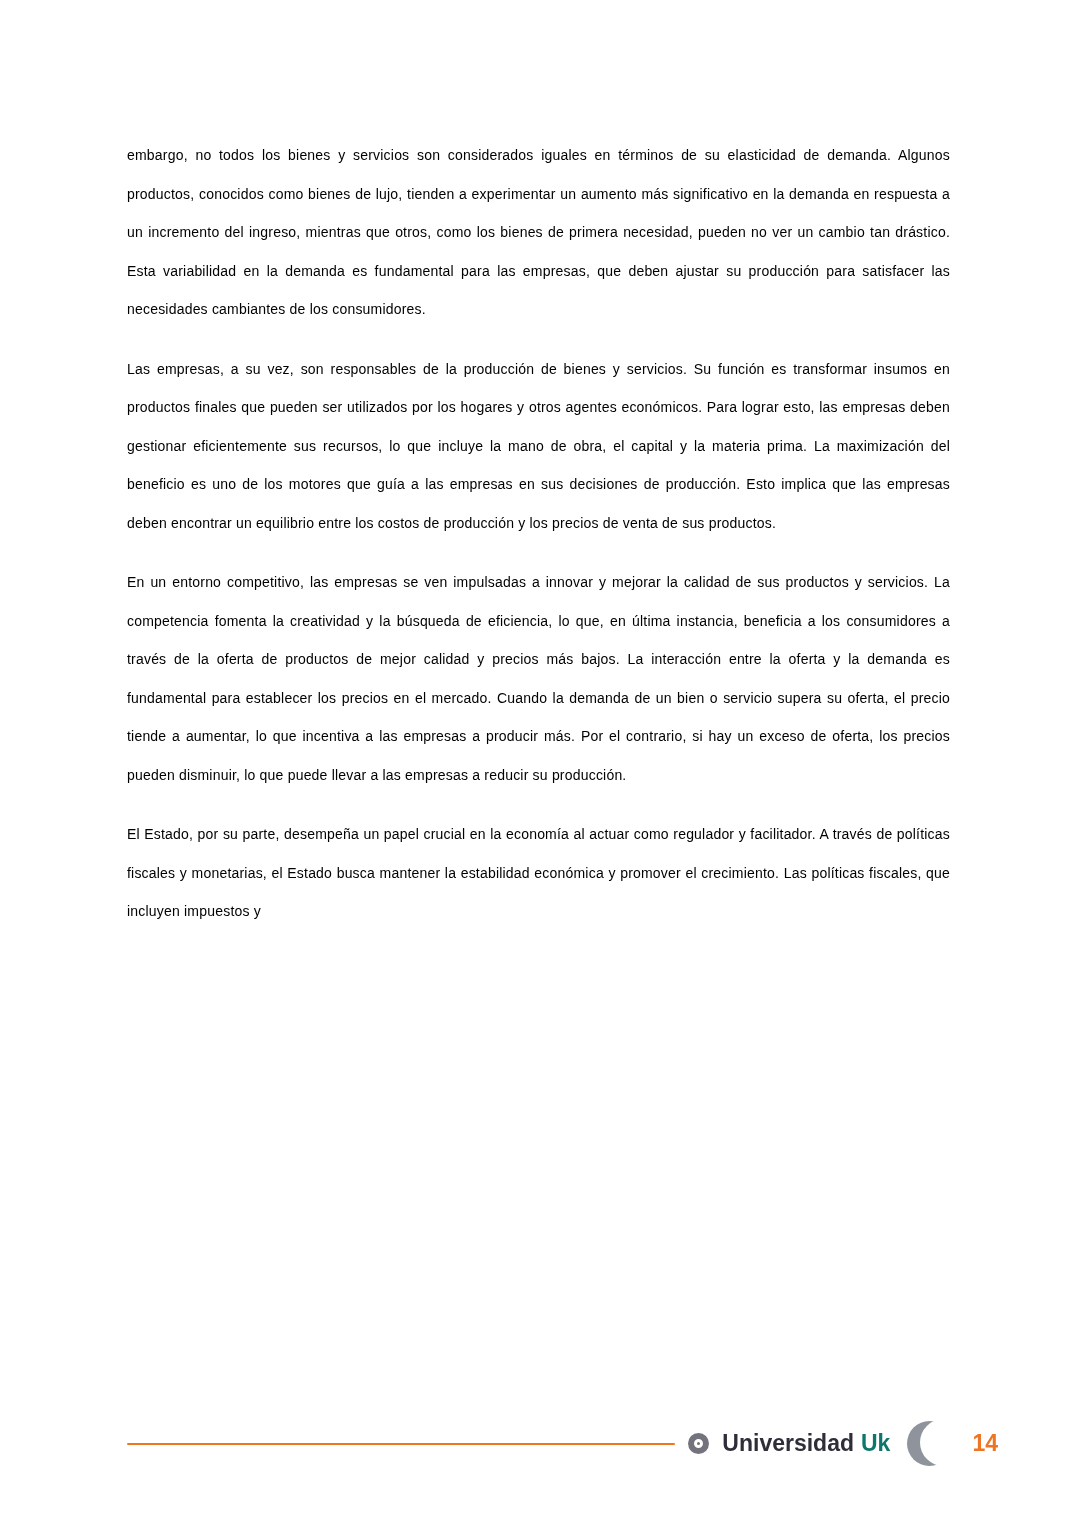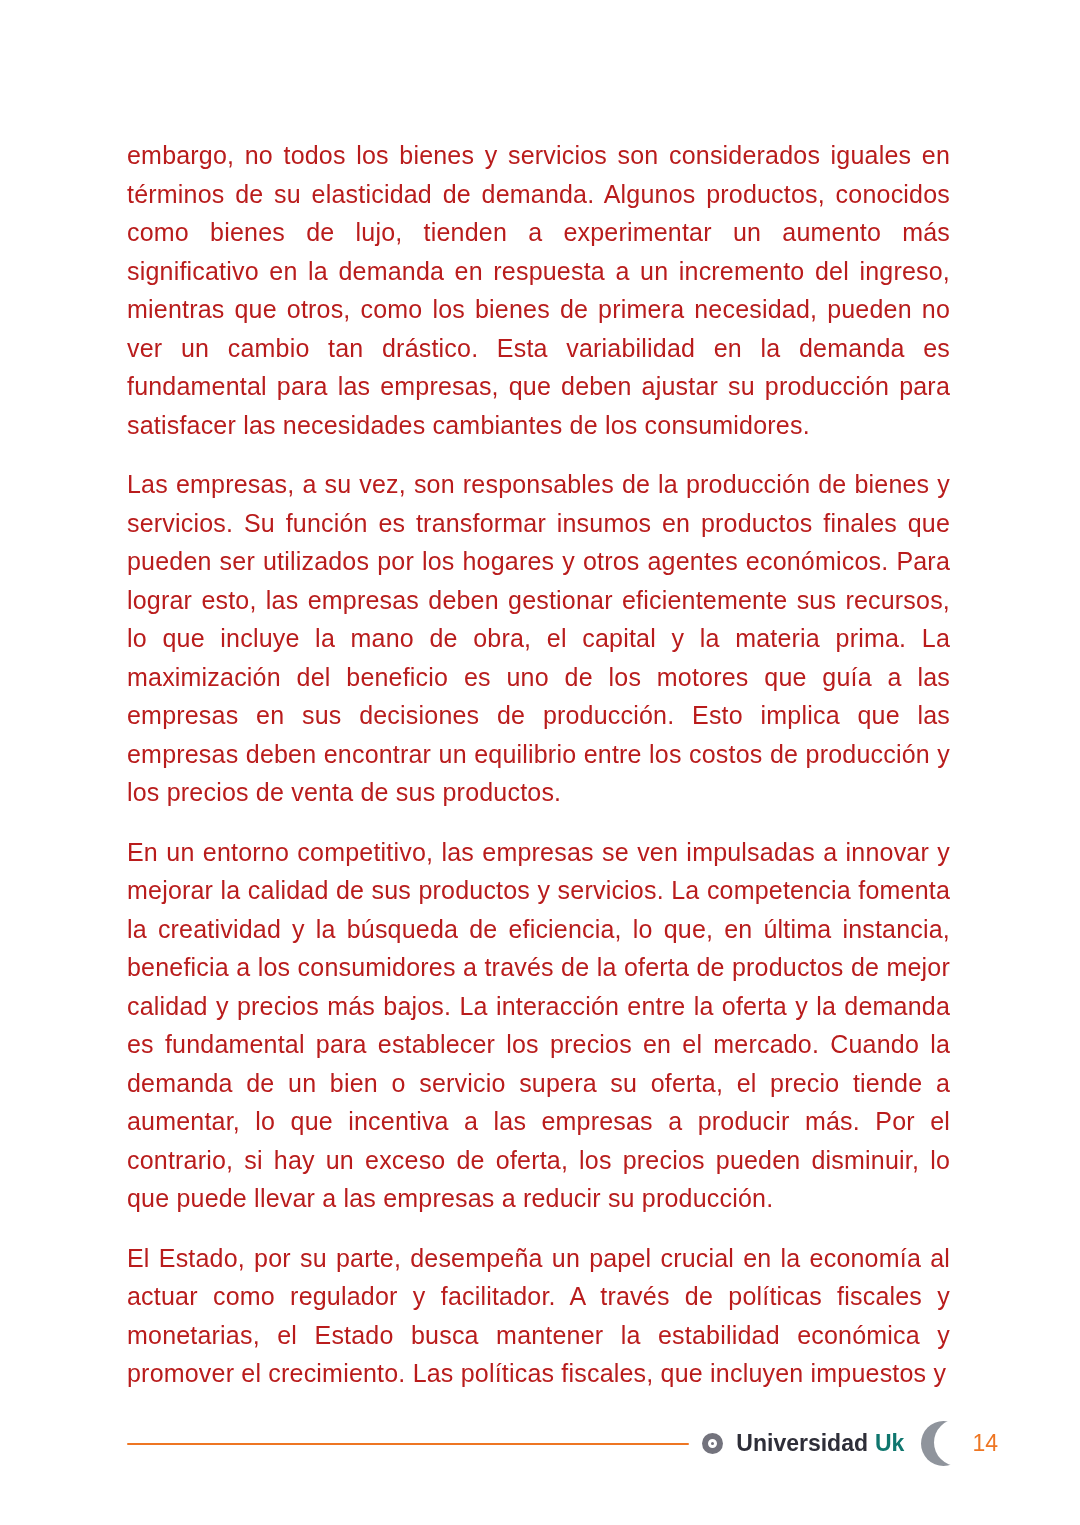--- a/index.html
+++ b/index.html
@@ -18,23 +18,23 @@
     overflow: hidden;
   }
   .content {
     position: absolute;
     top: 136px;
     left: 127px;
     width: 823px;
   }
   .content p {
     margin: 0 0 21px 0;
-    font-size: 25px;
+    font-size: 14px;
     line-height: 38.5px;
-    color: #b91c1c;
+    color: #000000;
     text-align: justify;
     letter-spacing: 0.2px;
   }
   .footer {
     position: absolute;
     left: 127px;
     right: 82px;
     bottom: 58px;
     display: flex;
     align-items: center;
@@ -96,22 +96,22 @@
     left: 13px;
     top: -1px;
     width: 47px;
     height: 47px;
     border-radius: 50%;
     background: #ffffff;
   }
   .page-number {
     color: #EE7623;
     font-size: 23px;
-    font-weight: 400;
-    margin-left: 6px;
+    font-weight: 700;
+    margin-left: 20px;
   }
 </style>
 </head>
 <body>
 
 <div class="page">
 
   <main class="content">
     <p>embargo, no todos los bienes y servicios son considerados iguales en términos de su elasticidad de demanda. Algunos productos, conocidos como bienes de lujo, tienden a experimentar un aumento más significativo en la demanda en respuesta a un incremento del ingreso, mientras que otros, como los bienes de primera necesidad, pueden no ver un cambio tan drástico. Esta variabilidad en la demanda es fundamental para las empresas, que deben ajustar su producción para satisfacer las necesidades cambiantes de los consumidores.</p>
     <p>Las empresas, a su vez, son responsables de la producción de bienes y servicios. Su función es transformar insumos en productos finales que pueden ser utilizados por los hogares y otros agentes económicos. Para lograr esto, las empresas deben gestionar eficientemente sus recursos, lo que incluye la mano de obra, el capital y la materia prima. La maximización del beneficio es uno de los motores que guía a las empresas en sus decisiones de producción. Esto implica que las empresas deben encontrar un equilibrio entre los costos de producción y los precios de venta de sus productos.</p>

